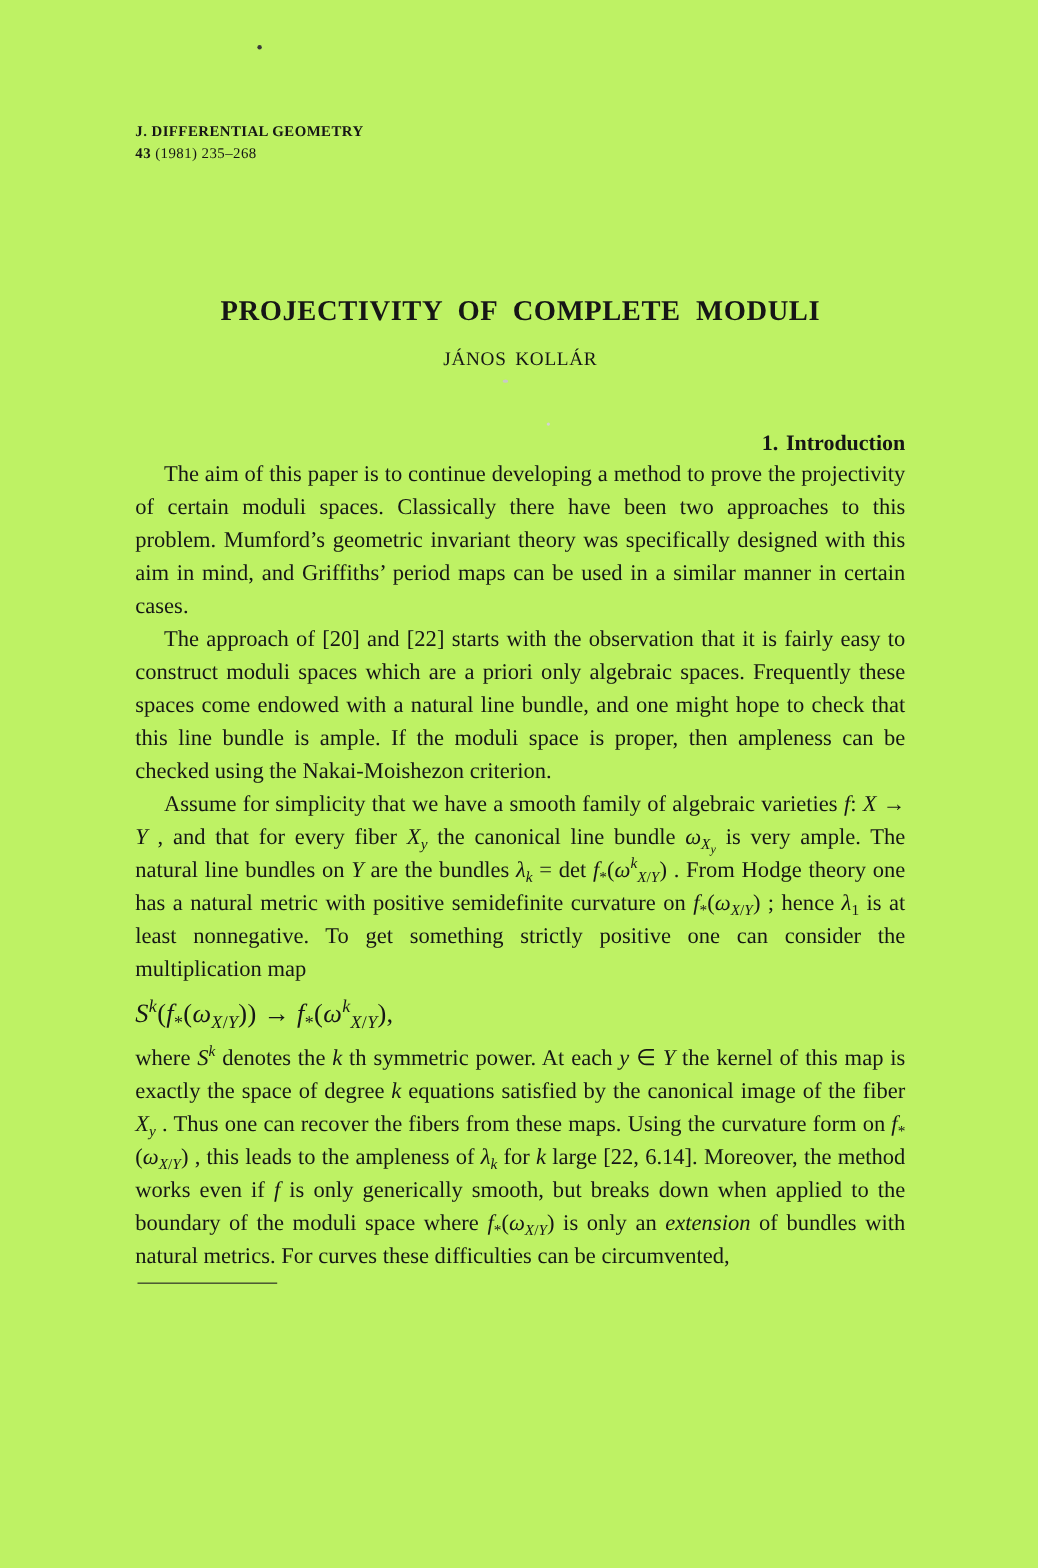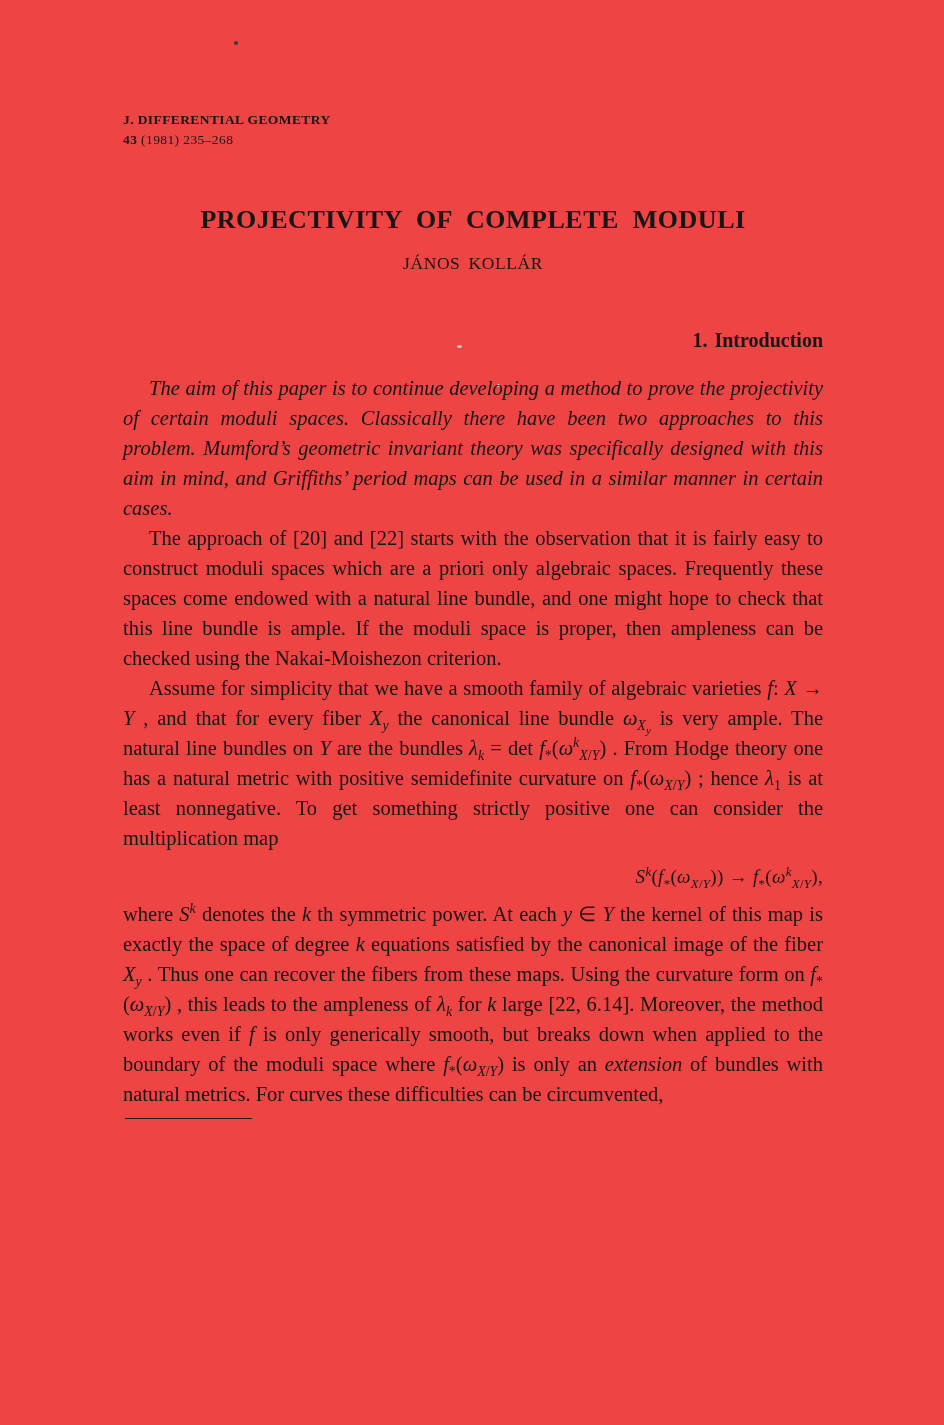--- a/index.html
+++ b/index.html
@@ -5,38 +5,38 @@
   html,body{margin:0;padding:0;}
   body{
     width:944px;height:1425px;
     background:#ffffff;
     font-family:"Liberation Serif", serif;
     color:#161616;
   }
   .page{
     position:relative;
     width:944px;height:1425px;
-    background:#ef4444;
+    background:#bef264;
     overflow:hidden;
   }
   .content{
     position:absolute;
     left:123px;top:0;
     width:700px;
   }
   .journal{
     margin-top:110px;
     font-size:13.5px;
     line-height:1.5;
     font-weight:700;
     letter-spacing:0.4px;
   }
   .journal .vol-rest{font-weight:400;}
   .paper-title{
-    margin:54px 0 0 0;
+    margin:117px 0 0 0;
     text-align:center;
     font-size:26px;
     font-weight:700;
     letter-spacing:0.5px;
     word-spacing:7px;
     line-height:1.15;
   }
   .author{
     margin-top:19px;
     text-align:center;
@@ -51,28 +51,28 @@
     font-weight:700;
     word-spacing:2px;
   }
   .body-par{
     margin:0;
     font-size:20.5px;
     line-height:30px;
     text-align:justify;
     text-indent:26px;
   }
-  .body-par.first{margin-top:21px;font-style:italic;}
+  .body-par.first{margin-top:1px;}
   .body-par.no-indent{text-indent:0;}
   sub,sup{font-size:68%;line-height:0;}
   sub sub{font-size:80%;}
   .equation{
     margin:13px 0 11px 0;
-    text-align:right;
-    font-size:19px;
+    text-align:left;
+    font-size:24px;
     letter-spacing:0.3px;
   }
   .footnote{margin-top:9px;}
   .footnote-rule{
     width:127px;
     height:0;
     border-top:1.6px solid #1f1f1f;
     margin:0 0 7px 2px;
   }
   .footnote-text{

